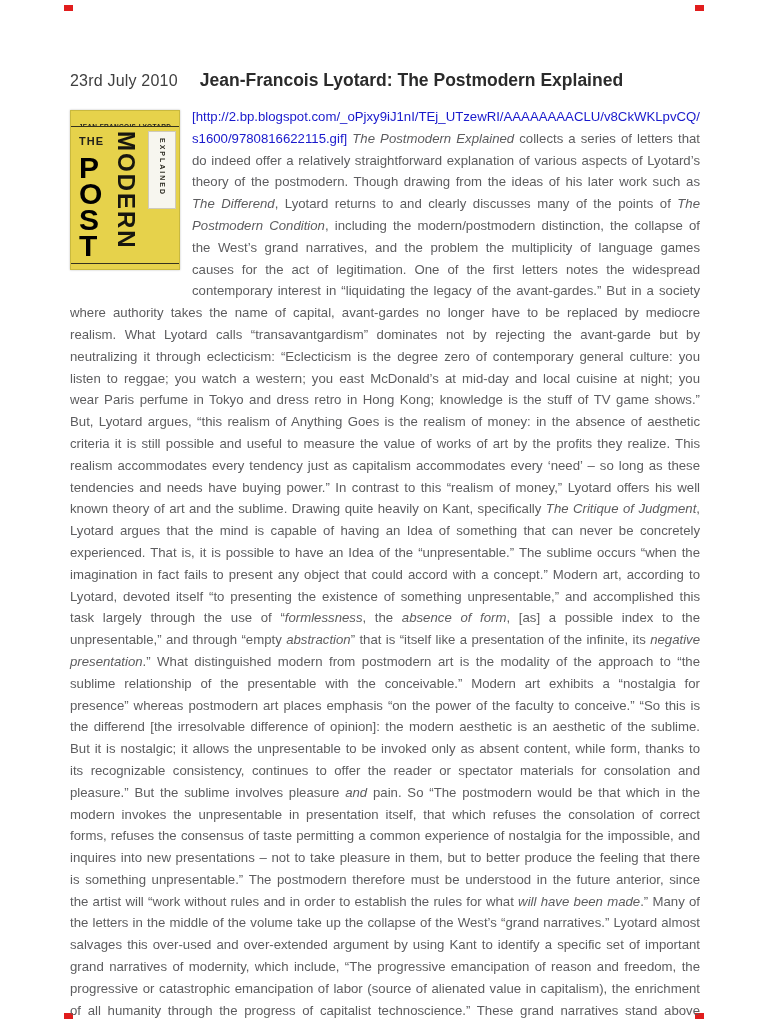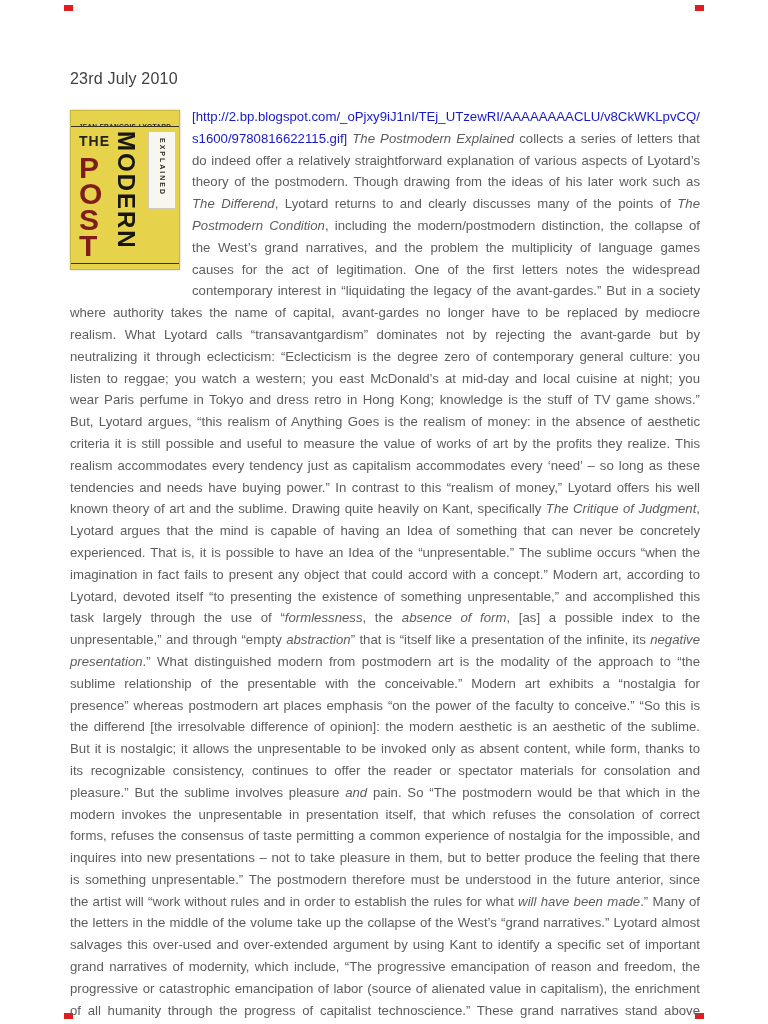--- a/index.html
+++ b/index.html
@@ -46,23 +46,23 @@
     display:flex;flex-direction:column;overflow:hidden;
     box-shadow:0 0 2px rgba(0,0,0,.25);
   }
   .cover-author{
     font-size:6.5px;font-weight:bold;color:#23221a;text-align:center;
     padding:5px 2px 3px;border-bottom:1.5px solid #35331f;letter-spacing:.3px;
     white-space:nowrap;overflow:hidden;
   }
   .cover-main{flex:1;display:flex;padding:4px 3px 4px 8px;}
   .cover-left{display:flex;flex-direction:column;}
-  .cover-the{font-size:14px;font-weight:bold;color:#23221a;letter-spacing:1px;margin-bottom:2px;}
+  .cover-the{font-size:11px;font-weight:bold;color:#23221a;letter-spacing:1px;margin-bottom:2px;}
   .cover-post{
-    font-size:30px;font-weight:bold;color:#7f1d1d;width:32px;
+    font-size:30px;font-weight:bold;color:#000000;width:32px;
     word-break:break-all;line-height:26px;letter-spacing:0;
   }
   .cover-modern{
     writing-mode:vertical-rl;font-size:24px;font-weight:bold;color:#17160f;
     letter-spacing:2px;line-height:26px;margin-left:2px;
   }
   .cover-explained{
     writing-mode:vertical-rl;background:#f7f6ef;color:#2e2d24;
     font-size:7px;font-weight:bold;letter-spacing:2px;
     margin-left:auto;padding:6px 2px;align-self:flex-start;height:78px;
@@ -76,20 +76,21 @@
 </head>
 <body>
 
 <div class="crop-mark crop-tl"></div>
 <div class="crop-mark crop-tr"></div>
 <div class="crop-mark crop-bl"></div>
 <div class="crop-mark crop-br"></div>
 
 <div class="page-header">
   <span class="doc-date">23rd July 2010</span>
+  <span class="doc-title">Jean-Francois Lyotard: The Postmodern Explained</span>
 </div>
 
 <div class="article">
   <div class="book-cover">
     <div class="cover-author">JEAN-FRANCOIS LYOTARD</div>
     <div class="cover-main">
       <div class="cover-left">
         <div class="cover-the">THE</div>
         <div class="cover-post">POST</div>
       </div>

